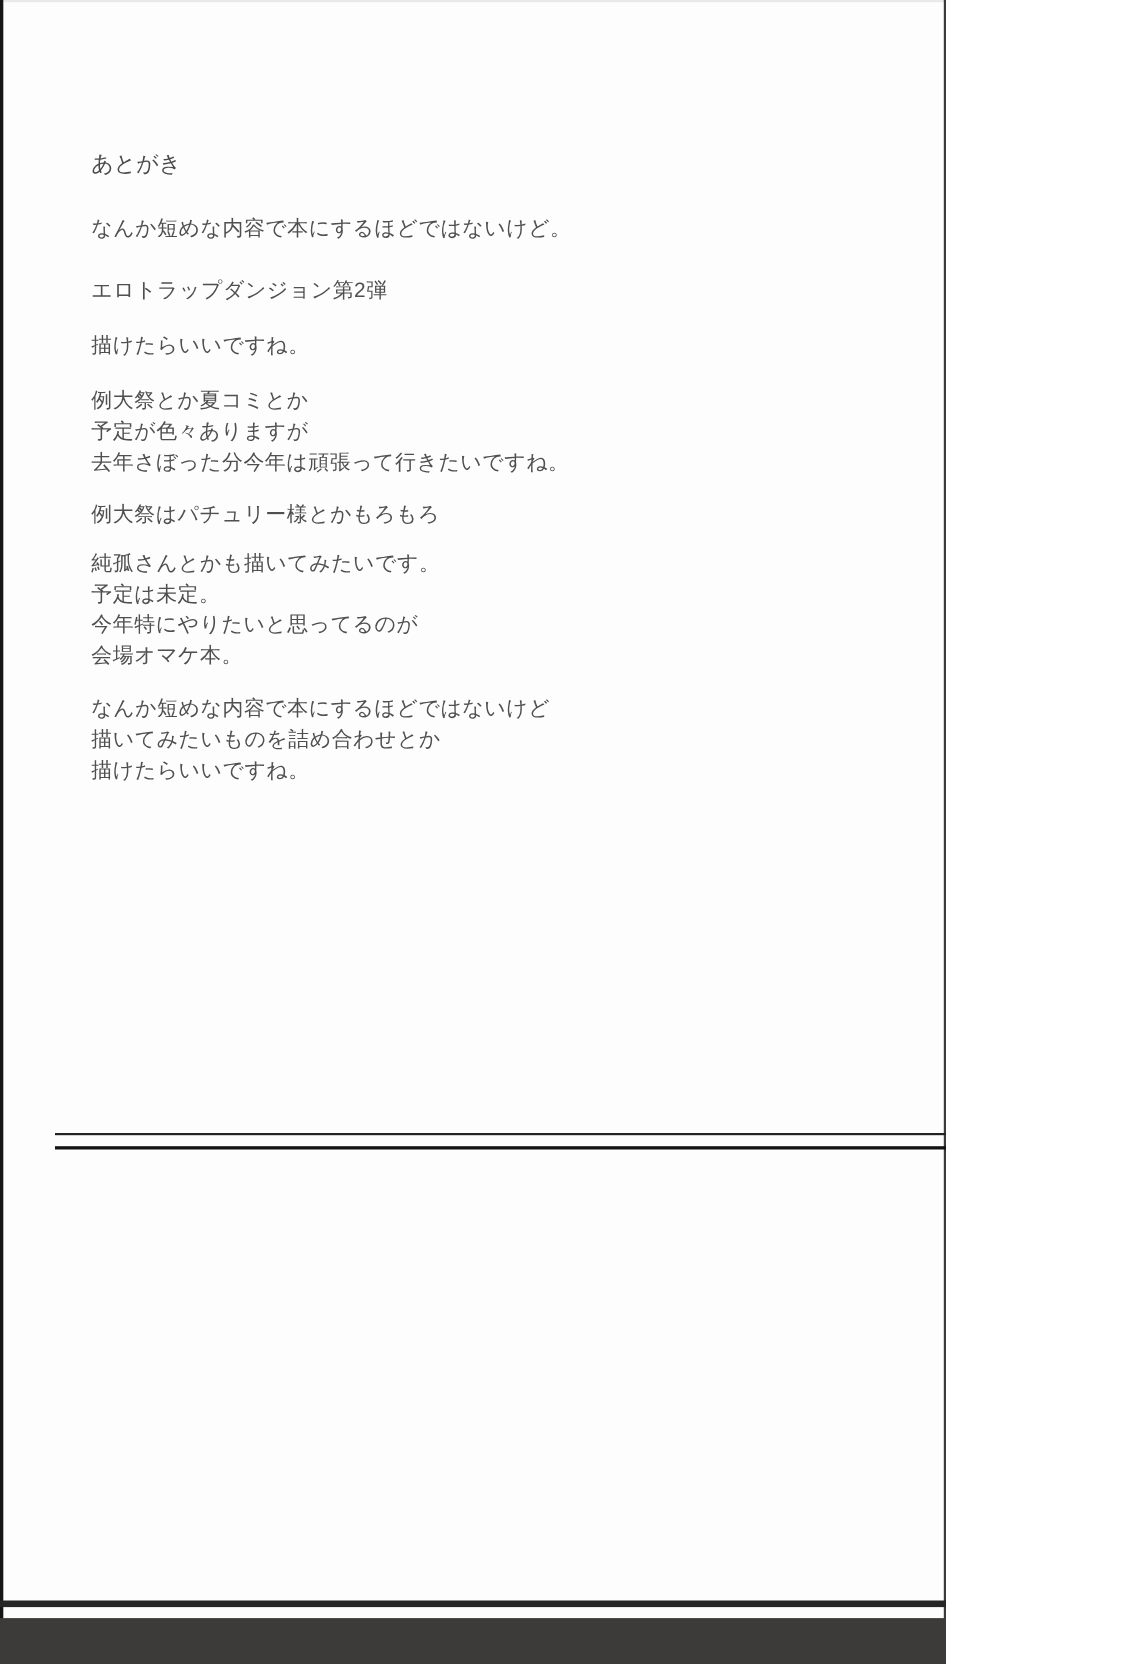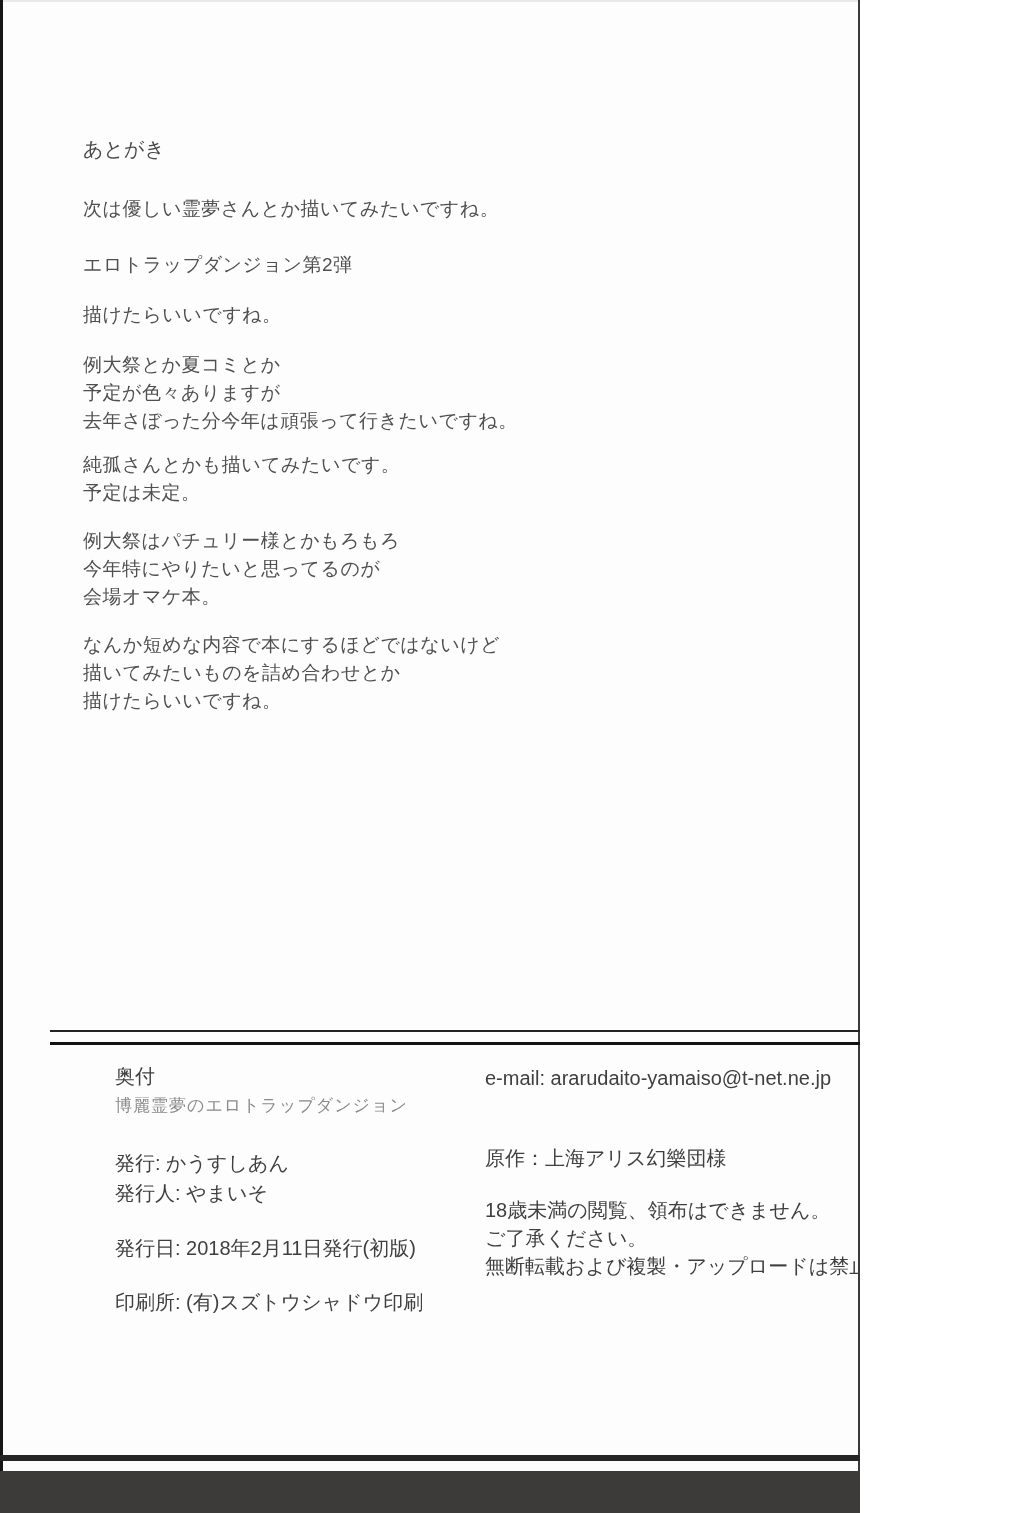--- a/index.html
+++ b/index.html
@@ -127,53 +127,38 @@
 <body>
 
 <div class="page">
 
   <div class="edge-top"></div>
   <div class="edge-left"></div>
   <div class="edge-right"></div>
 
   <section class="afterword">
     <h1 class="heading">あとがき</h1>
-    <p class="para sp-32">次は優しい霊夢さんとか描いてみたいですね。</p>
+    <p class="para sp-32">なんか短めな内容で本にするほどではないけど。</p>
     <p class="para sp-52">エロトラップダンジョン第2弾</p>
     <p class="para sp-22">描けたらいいですね。</p>
     <p class="para sp-22">例大祭とか夏コミとか
 予定が色々ありますが
 去年さぼった分今年は頑張って行きたいですね。</p>
+    <p class="para sp-20">例大祭はパチュリー様とかもろもろ</p>
     <p class="para sp-16">純孤さんとかも描いてみたいです。
 予定は未定。</p>
-    <p class="para sp-20">例大祭はパチュリー様とかもろもろ</p>
     <p class="para sp-18">今年特にやりたいと思ってるのが
 会場オマケ本。</p>
     <p class="para sp-20">なんか短めな内容で本にするほどではないけど
 描いてみたいものを詰め合わせとか
 描けたらいいですね。</p>
   </section>
 
 
   <div class="rule rule-top"></div>
   <div class="rule rule-bottom"></div>
 
-  <section class="colophon-left">
-    <div>奥付</div>
-    <div class="book-title">博麗霊夢のエロトラップダンジョン</div>
-    <div class="publisher-block">発行: かうすしあん
-発行人: やまいそ</div>
-    <div class="date-line">発行日: 2018年2月11日発行(初版)</div>
-    <div class="printer-line">印刷所: (有)スズトウシャドウ印刷</div>
-  </section>
 
-  <section class="colophon-right">
-    <div>e-mail: ararudaito-yamaiso@t-net.ne.jp</div>
-    <div class="original-line">原作：上海アリス幻樂団様</div>
-    <div class="notice-block">18歳未満の閲覧、領布はできません。
-ご了承ください。
-無断転載および複製・アップロードは禁止です。</div>
-  </section>
 
   <div class="footer-thin-bar"></div>
   <div class="footer-thick-bar"></div>
 
 </div>
 
 </body></html>

